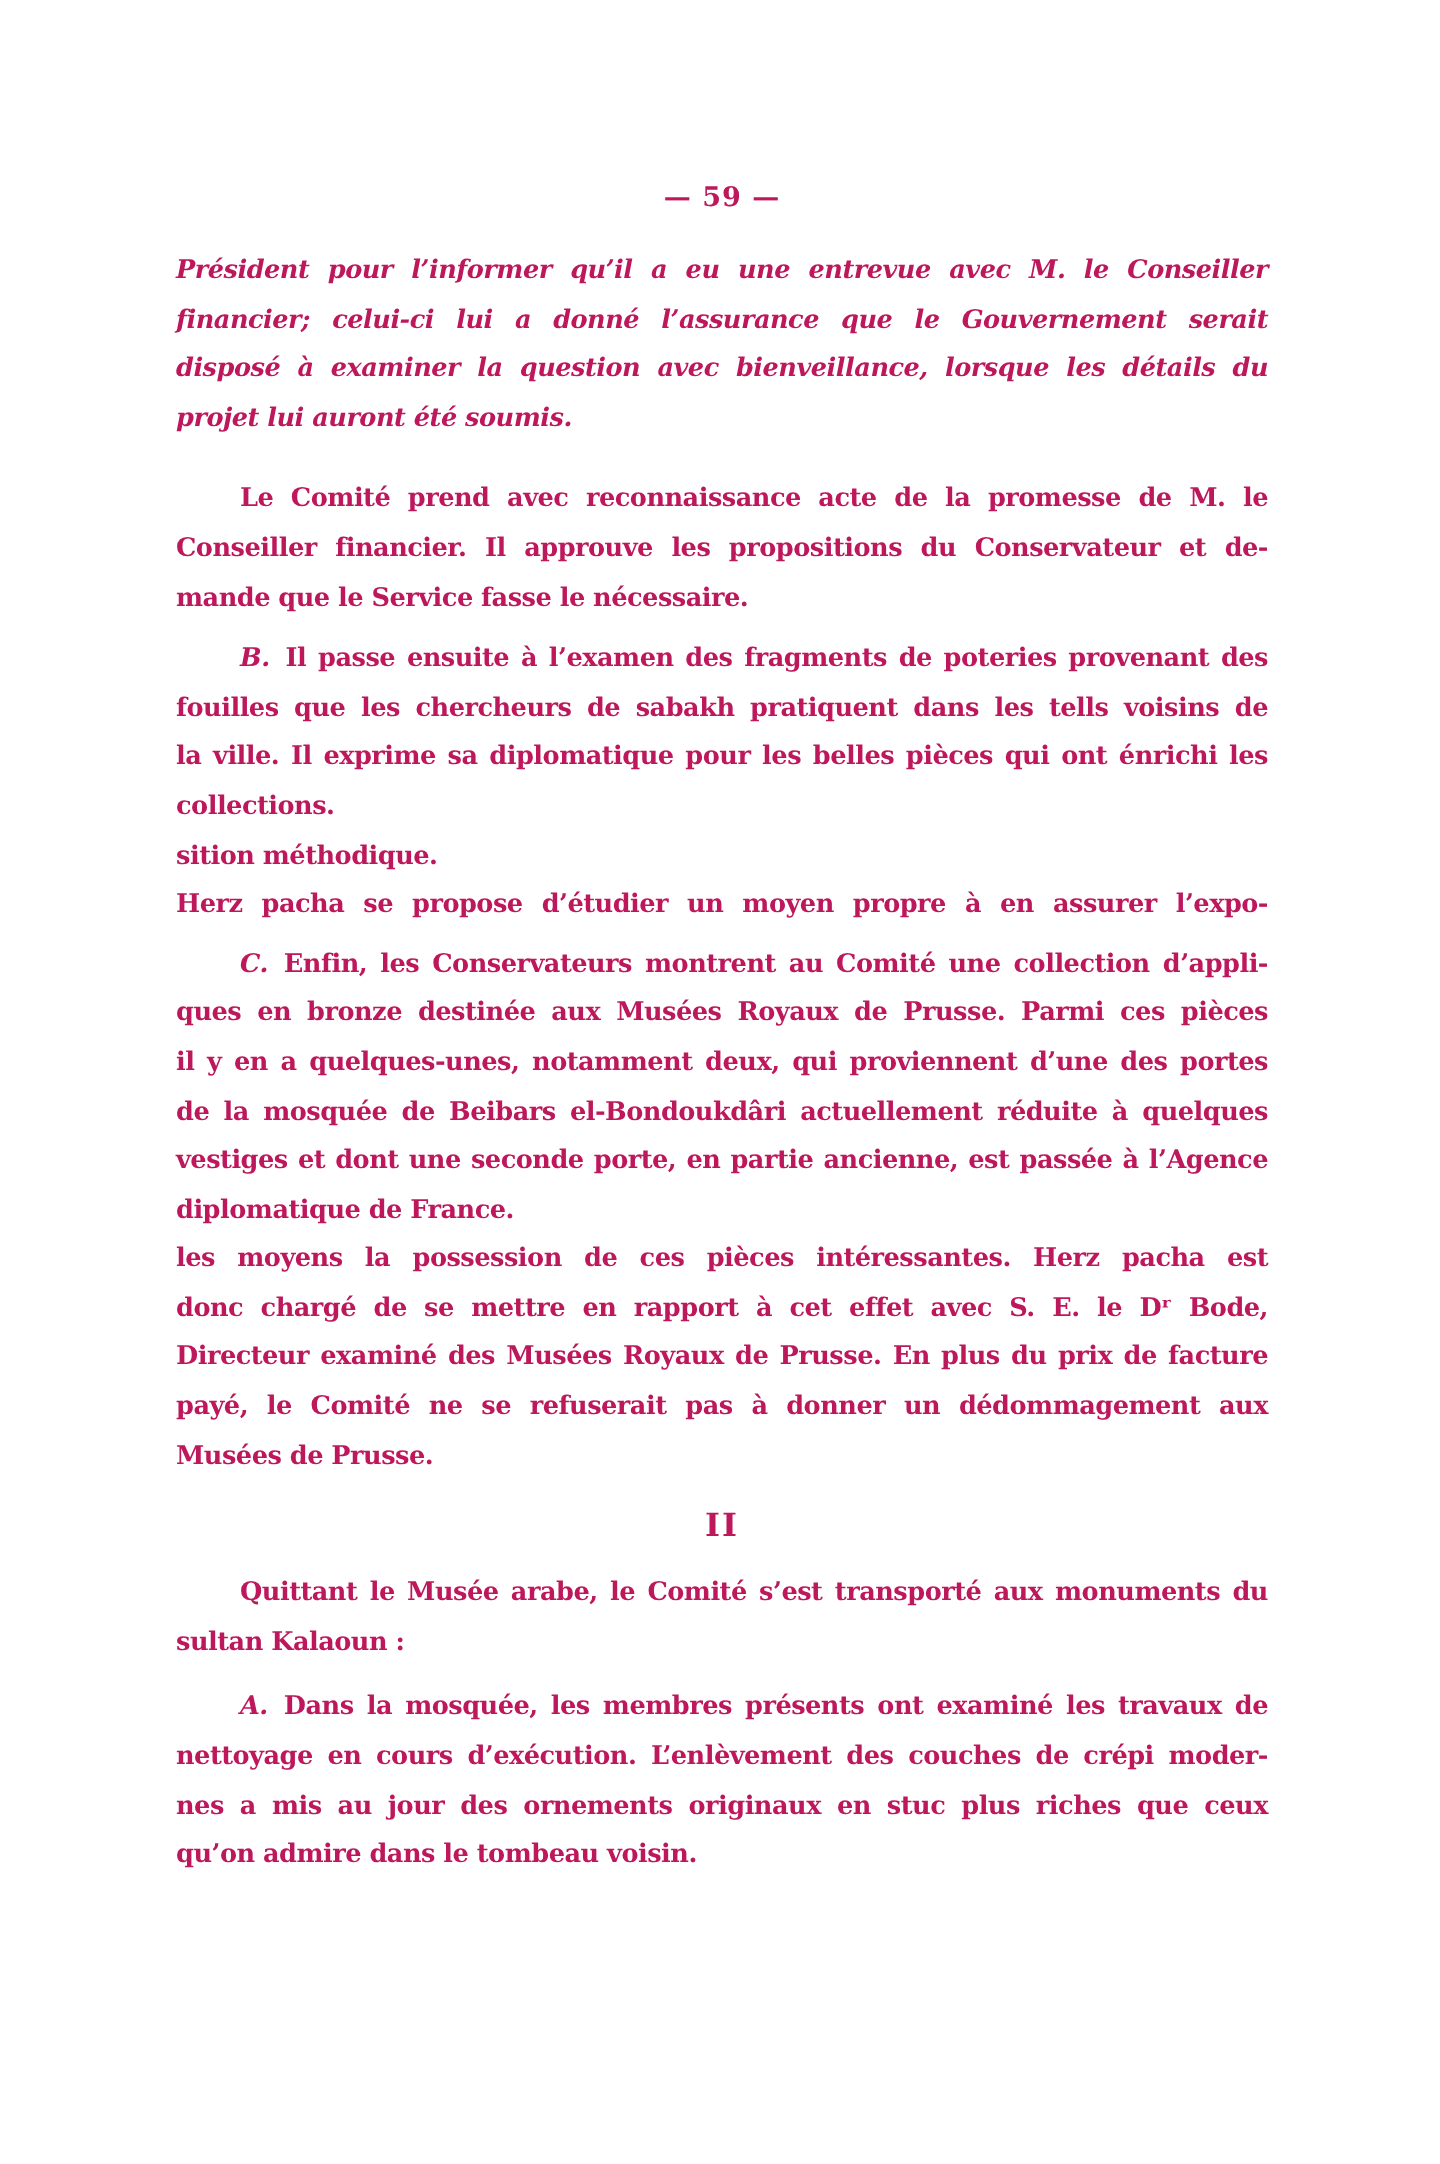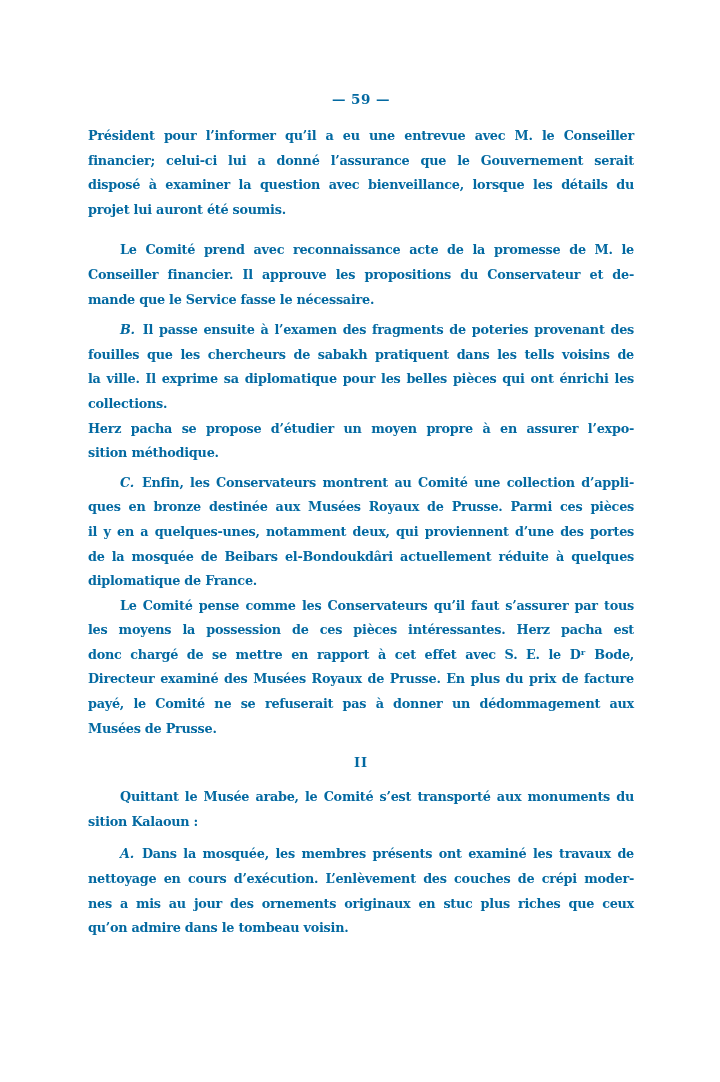--- a/index.html
+++ b/index.html
@@ -7,21 +7,21 @@
     padding: 0;
     background: #ffffff;
   }
   .page {
     position: relative;
     width: 720px;
     height: 1082px;
     background: #ffffff;
     overflow: hidden;
     font-family: "DejaVu Serif", "Liberation Serif", serif;
-    color: #0369a1;
+    color: #be185d;
   }
   .column {
     position: absolute;
     left: 88px;
     top: 86px;
     width: 546px;
   }
   .page-number {
     text-align: center;
     font-weight: bold;
@@ -45,72 +45,72 @@
   .line.indent {
     text-indent: 32px;
   }
   .lead {
     font-style: italic;
     margin-right: 8px;
   }
   .heading {
     text-align: center;
     font-weight: bold;
-    font-size: 13px;
+    font-size: 16px;
     line-height: 25px;
     letter-spacing: 1px;
   }
 </style>
 </head>
 <body>
 
 <div class="page">
   <div class="column">
     <div class="page-number">— 59 —</div>
 
-  <div class="para" style="margin-top: 12px;">
+  <div class="para" style="margin-top: 12px; font-style: italic;">
         <div class="line">Président pour l’informer qu’il a eu une entrevue avec M. le Conseiller</div>
         <div class="line">financier; celui-ci lui a donné l’assurance que le Gouvernement serait</div>
         <div class="line">disposé à examiner la question avec bienveillance, lorsque les détails du</div>
         <div class="line last">projet lui auront été soumis.</div>
       </div>
       <div class="para" style="margin-top: 16px;">
         <div class="line indent">Le Comité prend avec reconnaissance acte de la promesse de M. le</div>
         <div class="line">Conseiller financier. Il approuve les propositions du Conservateur et de-</div>
         <div class="line last">mande que le Service fasse le nécessaire.</div>
       </div>
       <div class="para" style="margin-top: 6px;">
         <div class="line indent"><span class="lead">B.</span><span>Il passe ensuite à l’examen des fragments de poteries provenant des</span></div>
         <div class="line">fouilles que les chercheurs de sabakh pratiquent dans les tells voisins de</div>
         <div class="line">la ville. Il exprime sa diplomatique pour les belles pièces qui ont énrichi les</div>
         <div class="line last">collections.</div>
       </div>
       <div class="para" style="margin-top: 0px;">
+        <div class="line last">sition méthodique.</div>
         <div class="line">Herz pacha se propose d’étudier un moyen propre à en assurer l’expo-</div>
-        <div class="line last">sition méthodique.</div>
       </div>
       <div class="para" style="margin-top: 5px;">
         <div class="line indent"><span class="lead">C.</span><span>Enfin, les Conservateurs montrent au Comité une collection d’appli-</span></div>
         <div class="line">ques en bronze destinée aux Musées Royaux de Prusse. Parmi ces pièces</div>
         <div class="line">il y en a quelques-unes, notamment deux, qui proviennent d’une des portes</div>
         <div class="line">de la mosquée de Beibars el-Bondoukdâri actuellement réduite à quelques</div>
+        <div class="line">vestiges et dont une seconde porte, en partie ancienne, est passée à l’Agence</div>
         <div class="line last">diplomatique de France.</div>
       </div>
       <div class="para" style="margin-top: 0px;">
-        <div class="line indent">Le Comité pense comme les Conservateurs qu’il faut s’assurer par tous</div>
         <div class="line">les moyens la possession de ces pièces intéressantes. Herz pacha est</div>
         <div class="line">donc chargé de se mettre en rapport à cet effet avec S. E. le Dʳ Bode,</div>
         <div class="line">Directeur examiné des Musées Royaux de Prusse. En plus du prix de facture</div>
         <div class="line">payé, le Comité ne se refuserait pas à donner un dédommagement aux</div>
         <div class="line last">Musées de Prusse.</div>
       </div>
       <div class="heading" style="margin-top: 9px;">II</div>
       <div class="para" style="margin-top: 10px;">
         <div class="line indent">Quittant le Musée arabe, le Comité s’est transporté aux monuments du</div>
-        <div class="line last">sition Kalaoun :</div>
+        <div class="line last">sultan Kalaoun :</div>
       </div>
       <div class="para" style="margin-top: 8px;">
         <div class="line indent"><span class="lead">A.</span><span>Dans la mosquée, les membres présents ont examiné les travaux de</span></div>
         <div class="line">nettoyage en cours d’exécution. L’enlèvement des couches de crépi moder-</div>
         <div class="line">nes a mis au jour des ornements originaux en stuc plus riches que ceux</div>
         <div class="line last">qu’on admire dans le tombeau voisin.</div>
       </div>
     </div>
 </div>
 

